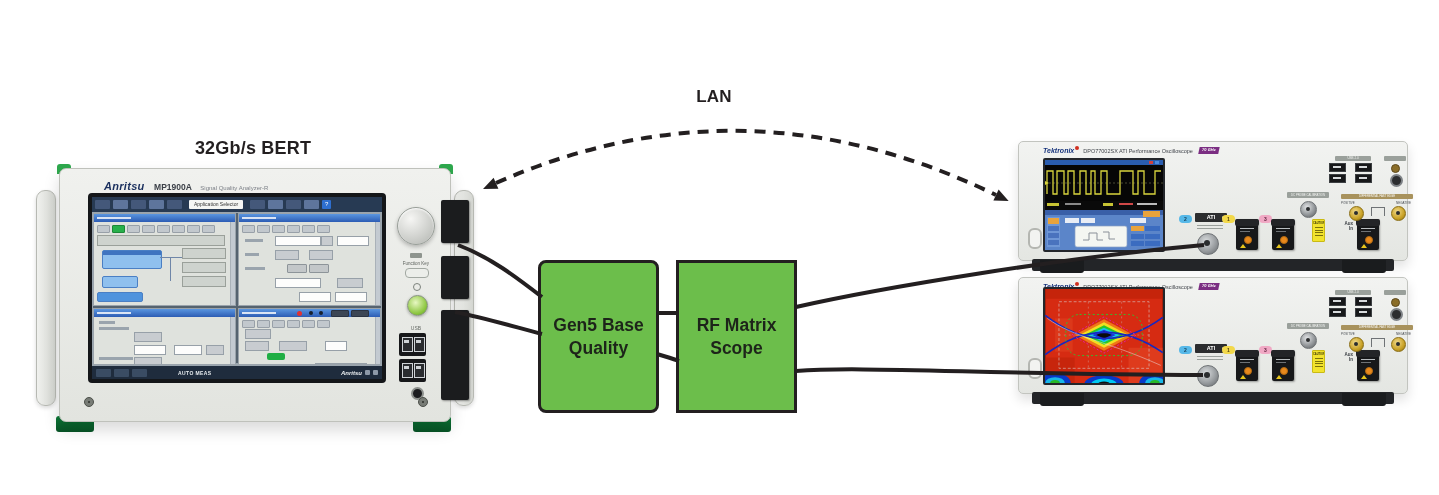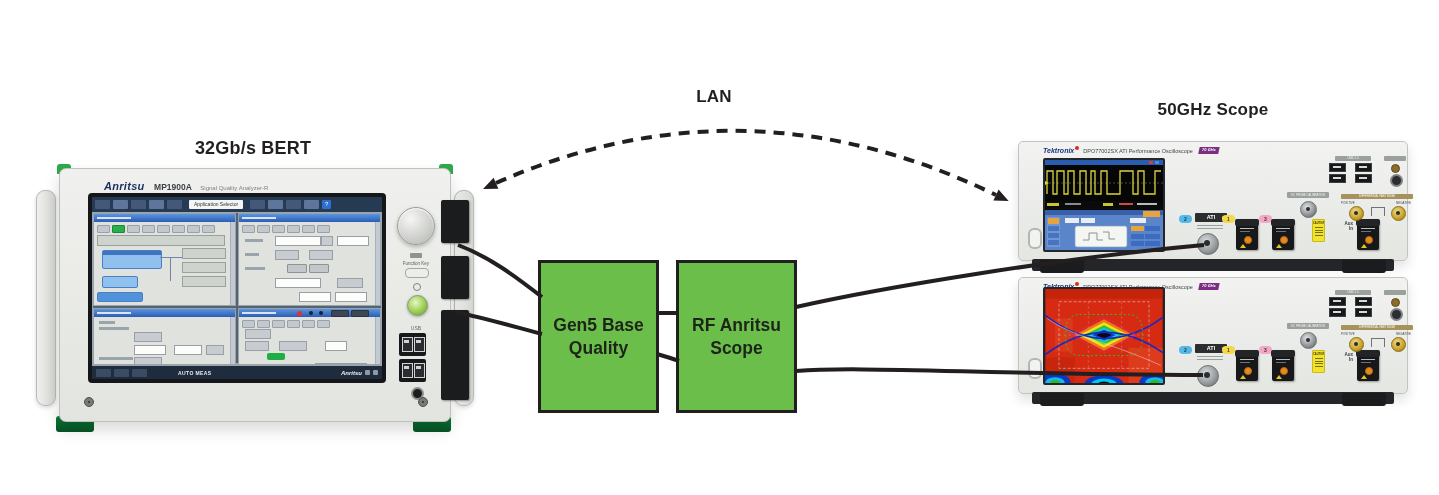--- a/index.html
+++ b/index.html
@@ -136,21 +136,20 @@
   .scope-base{position:absolute;left:14px;right:14px;height:12px;background:#232528;border-radius:2px;}
   .scope-base i{position:absolute;top:1px;width:44px;height:13px;background:#1a1c1e;border-radius:0 0 3px 3px;}
 </style>
 </head>
 <body>
 
 <div id="canvas">
 
   <div class="fig-label" style="left:133px;top:138px;width:240px;font-size:18px;">32Gb/s BERT</div>
   <div class="fig-label" style="left:664px;top:87px;width:100px;font-size:17px;">LAN</div>
-  <div class="fig-label" style="left:1093px;top:100px;width:240px;font-size:17px;">50GHz Scope</div>
 
   <div class="bert">
     <div class="bert-nub" style="left:22px;top:0;"></div>
     <div class="bert-nub" style="left:404px;top:0;"></div>
     <div class="foot-green" style="left:21px;top:252px;"></div>
     <div class="foot-green" style="left:378px;top:252px;"></div>
     <div class="bert-handle" style="left:1px;"></div>
     <div class="bert-handle" style="left:419px;"></div>
 
     <div class="bert-body">
@@ -309,26 +308,26 @@
 
       <div class="screw" style="left:24px;top:228px;"></div>
       <div class="screw" style="left:358px;top:228px;"></div>
     </div>
 
     <div class="bert-module" style="top:36px;height:43px;"></div>
     <div class="bert-module" style="top:92px;height:43px;"></div>
     <div class="bert-module" style="top:146px;height:90px;"></div>
   </div>
 
-  <div class="gbox" style="left:538px;top:260px;">
+  <div class="gbox" style="left:538px;top:260px;border-radius:8px;">
     <div class="txt"><span>Gen5 Base</span><br>
                      <span>Quality</span></div>
   </div>
   <div class="gbox" style="left:676px;top:260px;">
-    <div class="txt"><span>RF Anritsu</span><br>
+    <div class="txt"><span>RF Matrix</span><br>
                      <span>Scope</span></div>
   </div>
 
   <div class="scope" style="top:141px;height:132px;">
     <div class="scope-body" style="height:118px;">
       <div class="tek-row">
         <span class="tek-logo">Tektronix</span>
         <span class="tek-model">DPO77002SX ATI Performance Oscilloscope</span>
         <span class="tek-badge">70 GHz</span>
       </div>

